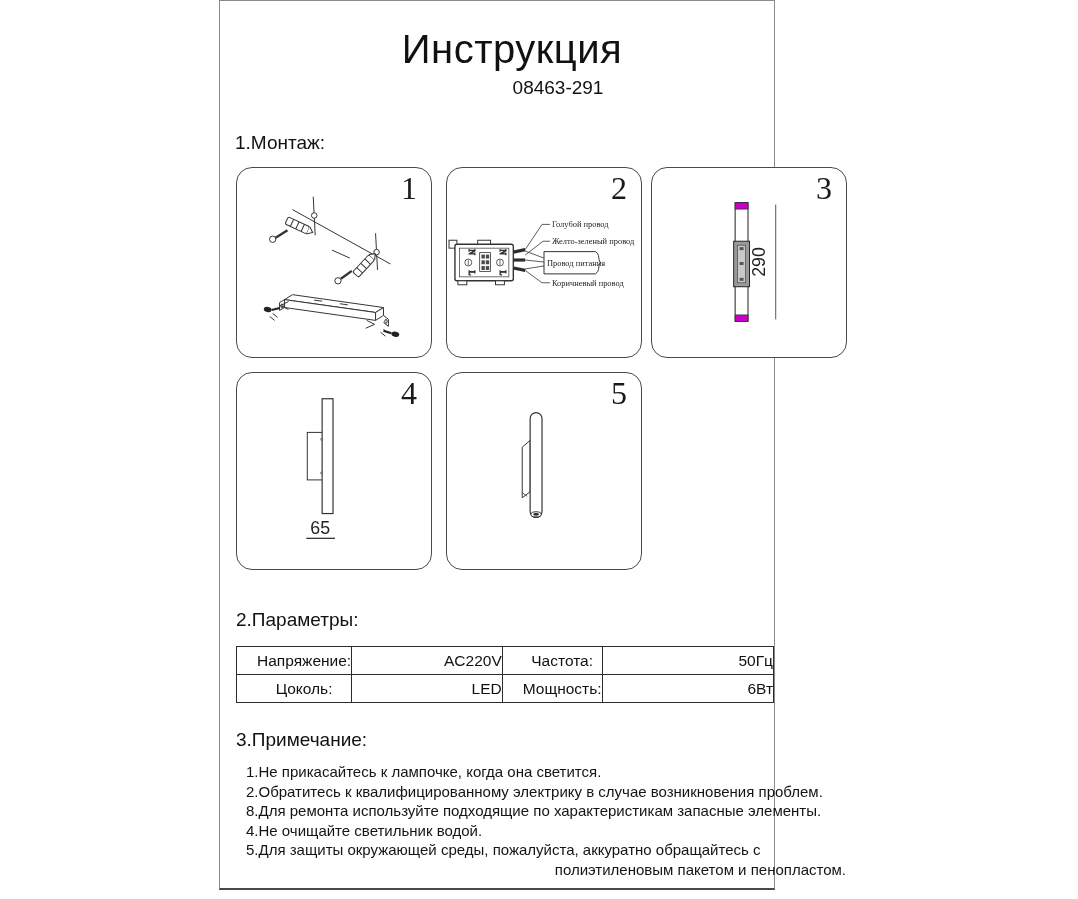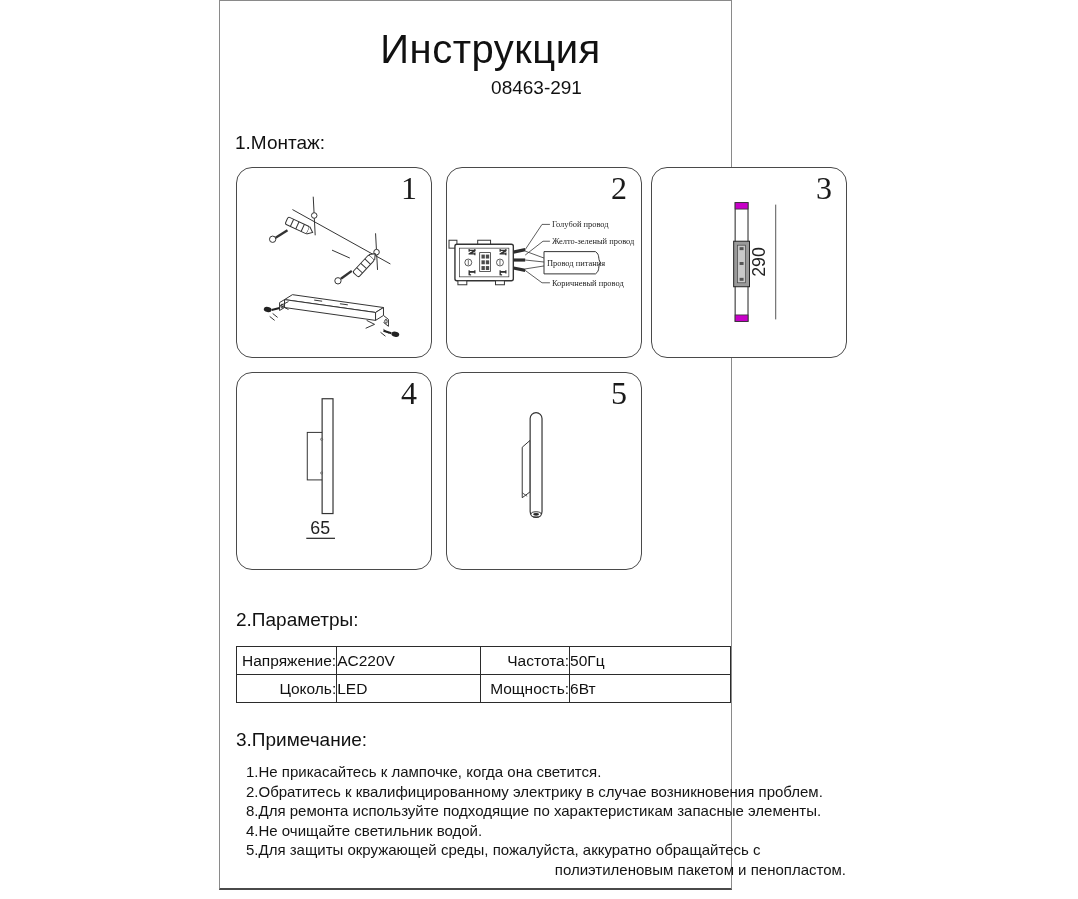--- a/index.html
+++ b/index.html
@@ -1,18 +1,18 @@
 <!DOCTYPE html>
 <html><head>
 <meta charset="utf-8">
 <style>
   html,body{margin:0;padding:0;background:#ffffff;}
   body{width:1078px;height:899px;position:relative;font-family:"Liberation Sans",sans-serif;color:#1c1c1c;}
   .page{
-    position:absolute;left:219px;top:0px;width:513px;height:890px;
+    position:absolute;left:219px;top:0px;width:556px;height:890px;
     background:#ffffff;border:1px solid #8a8a8a;border-bottom:2px solid #4a4a4a;box-sizing:border-box;
   }
   .title{
     position:absolute;top:26px;left:0;width:100%;box-sizing:border-box;padding-left:30px;
     text-align:center;font-size:40px;letter-spacing:0.5px;color:#111;
   }
   .model{
     position:absolute;top:76px;left:0;width:100%;box-sizing:border-box;padding-left:122px;
     text-align:center;font-size:19px;color:#111;
   }
@@ -37,22 +37,22 @@
   .wire-label{font-family:"Liberation Serif",serif;font-size:8.5px;fill:#222;}
   .dim-label{font-family:"Liberation Sans",sans-serif;fill:#222;}
   .term-letter{font-family:"Liberation Serif",serif;font-size:8px;fill:#333;}
   .params-table{
     position:absolute;left:16px;top:645px;border-collapse:collapse;table-layout:fixed;
   }
   .params-table td{
     border:1.5px solid #2b2b2b;height:28px;font-size:15.5px;color:#111;
     padding:0;box-sizing:border-box;
   }
-  .params-table td.lbl{text-align:right;padding-left:5px;}
-  .params-table td.val{text-align:left;}
+  .params-table td.lbl{text-align:center;padding-left:20px;}
+  .params-table td.val{text-align:right;}
   .notes{position:absolute;left:26px;top:750px;width:600px;font-size:15px;line-height:19.5px;color:#141414;margin-top:11px;}
   .notes .cont{padding-left:15px;text-align:right;}
 </style>
 </head>
 <body>
 
 <div class="page">
 
   <div class="title">Инструкция</div>
   <div class="model">08463-291</div>

